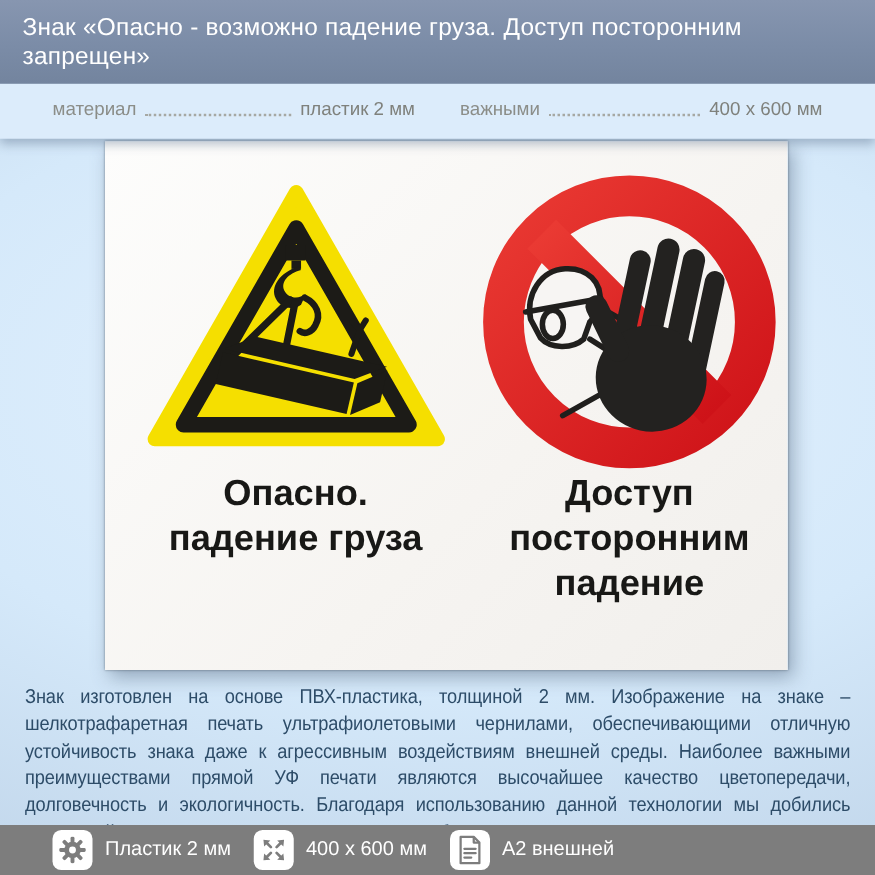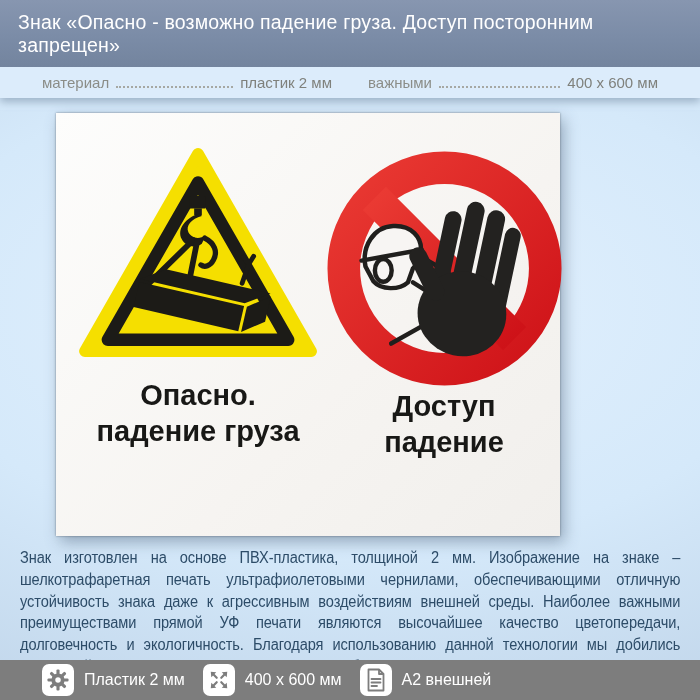--- a/index.html
+++ b/index.html
@@ -10,42 +10,42 @@
   }
   
   .header{
     position:absolute;top:0;left:0;right:0;height:67px;
     background:linear-gradient(180deg,#8796b0 0%,#7b8ca7 55%,#73849e 100%);
     display:flex;align-items:center;justify-content:center;z-index:4;
   }
   .header-title{color:#ffffff;font-size:19.5px;letter-spacing:.2px;text-align:left;padding:0 18px;}
   
   .specbar{
-    position:absolute;top:67px;left:0;right:0;height:31px;background:#dcecfb;
-    display:flex;align-items:center;padding:0 42px;gap:36px;box-sizing:border-box;
+    position:absolute;top:67px;left:0;right:0;height:44px;background:#dcecfb;
+    display:flex;align-items:flex-start;padding:12px 42px;gap:36px;box-sizing:border-box;
     z-index:3;box-shadow:0 4px 8px rgba(92,114,139,.45);
   }
   .spec{flex:1;display:flex;align-items:flex-end;color:#8b8d88;font-size:15px;line-height:18px;}
   .spec .leader{flex:1;margin:0 7px 4px;border-bottom:2px dotted #a6a8a3;}
   .spec .value{white-space:nowrap;color:#7f817c;}
   
   .content{
     position:absolute;top:110px;left:0;right:0;bottom:40px;
     background:radial-gradient(120% 85% at 50% 36%, #e3f1fe 0%, #d5e9fa 52%, #bed3e8 100%);
     z-index:1;
   }
   .panel{
-    position:absolute;left:56px;top:3px;width:504px;height:423px;
+    position:absolute;left:84px;top:3px;width:546px;height:423px;
     background:linear-gradient(135deg,#fdfdfc 0%,#f6f4f1 60%,#f1efec 100%);
     box-shadow:0 0 2px rgba(40,50,60,.55), 4px 6px 14px rgba(70,90,115,.45);
     display:flex;
   }
   .sign-half{width:50%;display:flex;flex-direction:column;align-items:center;padding-top:26px;box-sizing:border-box;}
   .sign-half.left{transform:translateX(16px);}
-  .sign-half.right{transform:translateX(10px);margin-top:11px;}
+  .sign-half.right{transform:translateX(10px);}
   .symbol-box{height:238px;display:flex;align-items:flex-start;justify-content:center;}
   .symbol-box.tri svg{margin-top:8px;}
   .caption{font-weight:bold;font-size:29px;line-height:36px;color:#181816;text-align:center;}
   
   .para{
     position:absolute;left:20px;top:437px;width:724px;
     transform:scaleX(0.912);transform-origin:left top;
     font-size:16px;line-height:21.8px;color:#2d4c68;text-align:justify;letter-spacing:-.1px;
   }
   
@@ -135,20 +135,21 @@
             <rect x="124" y="52" width="18" height="112" rx="9"></rect>
             <rect x="146" y="56" width="18" height="108" rx="9"></rect>
             <rect x="167" y="70" width="16" height="94" rx="8"></rect>
             <ellipse cx="141" cy="166" rx="45" ry="43"></ellipse>
             <rect x="103" y="100" width="18" height="58" rx="9" transform="rotate(-38 112 152)"></rect>
           </g>
         </svg>
       </div>
       <div class="caption">
         <div>Доступ</div>
+        <div>посторонним</div>
         <div>падение</div>
       </div>
     </div>
 
   </div>
 
   <div class="para">Знак изготовлен на основе ПВХ-пластика, толщиной 2 мм. Изображение на знаке – шелкотрафаретная печать ультрафиолетовыми чернилами, обеспечивающими отличную устойчивость знака даже к агрессивным воздействиям внешней среды. Наиболее важными преимуществами прямой УФ печати являются высочайшее качество цветопередачи, долговечность и экологичность. Благодаря использованию данной технологии мы добились невысокой стоимости и увеличенного срока службы – до 5 лет вне помещения</div>
 </div>
 
 <div class="footer">

